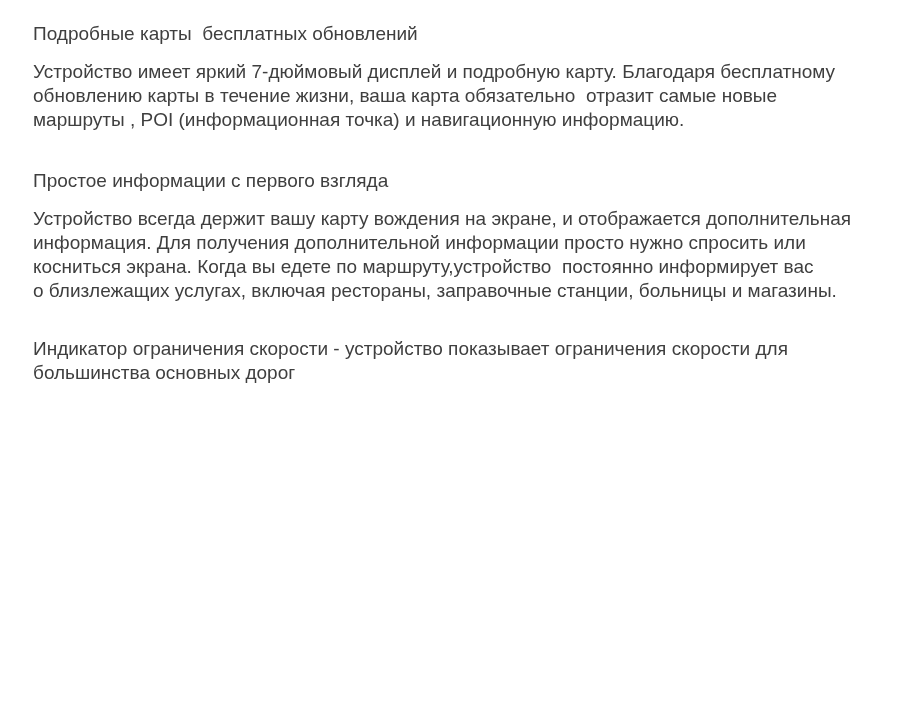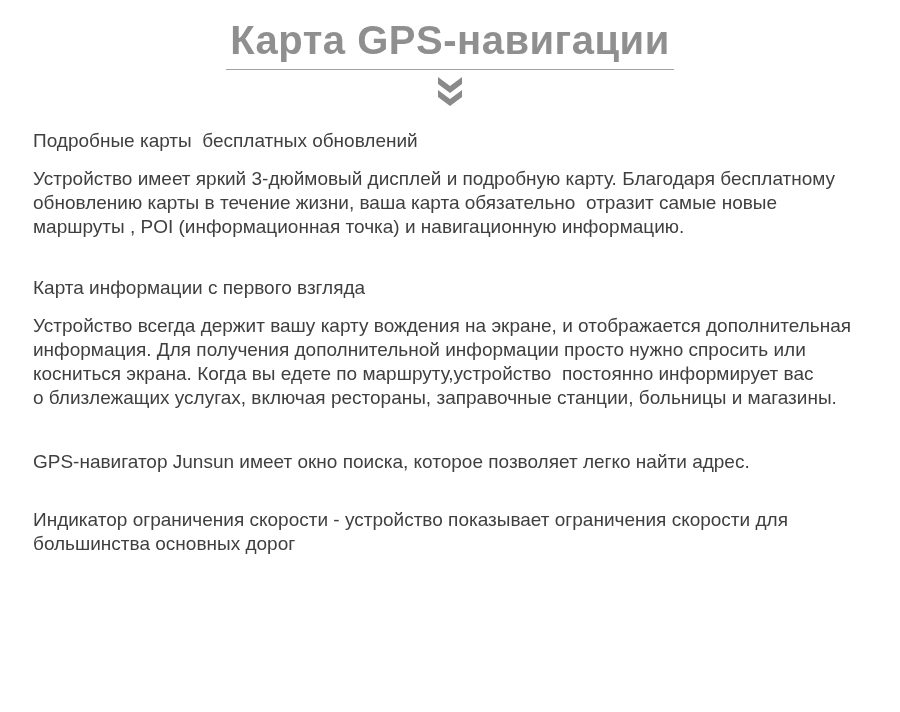--- a/index.html
+++ b/index.html
@@ -49,42 +49,32 @@
     white-space: pre-wrap;
   }
   .closing-para.first { margin: 40px 0 0 0; }
   .closing-para.second { margin: 34px 0 0 0; }
 </style>
 </head>
 <body>
 
 <div class="page">
 
-  <header>
-    <h1 class="page-title">Карта GPS-навигации</h1>
-    <div class="chevron-wrap">
-      <svg width="26" height="30" viewBox="0 0 26 30" aria-hidden="true">
-        <path d="M1 0 L13 9 L25 0 L25 7 L13 16 L1 7 Z" fill="#8a8a8a"></path>
-        <path d="M1 13 L13 22 L25 13 L25 20 L13 29 L1 20 Z" fill="#8a8a8a"></path>
-      </svg>
-    </div>
-  </header>
 
   <main>
 
     <p class="sec-heading first">Подробные карты  бесплатных обновлений</p>
-    <p class="sec-body">Устройство имеет яркий 3-дюймовый дисплей и подробную карту. Благодаря бесплатному
+    <p class="sec-body">Устройство имеет яркий 7-дюймовый дисплей и подробную карту. Благодаря бесплатному
 обновлению карты в течение жизни, ваша карта обязательно  отразит самые новые
 маршруты , POI (информационная точка) и навигационную информацию.</p>
 
 
-    <p class="sec-heading">Карта информации с первого взгляда</p>
+    <p class="sec-heading">Простое информации с первого взгляда</p>
     <p class="sec-body">Устройство всегда держит вашу карту вождения на экране, и отображается дополнительная
 информация. Для получения дополнительной информации просто нужно спросить или
 косниться экрана. Когда вы едете по маршруту,устройство  постоянно информирует вас
 о близлежащих услугах, включая рестораны, заправочные станции, больницы и магазины.</p>
 
-    <p class="closing-para first">GPS-навигатор Junsun имеет окно поиска, которое позволяет легко найти адрес.</p>
     <p class="closing-para second">Индикатор ограничения скорости - устройство показывает ограничения скорости для
 большинства основных дорог</p>
 
   </main>
 </div>
 
 </body></html>

